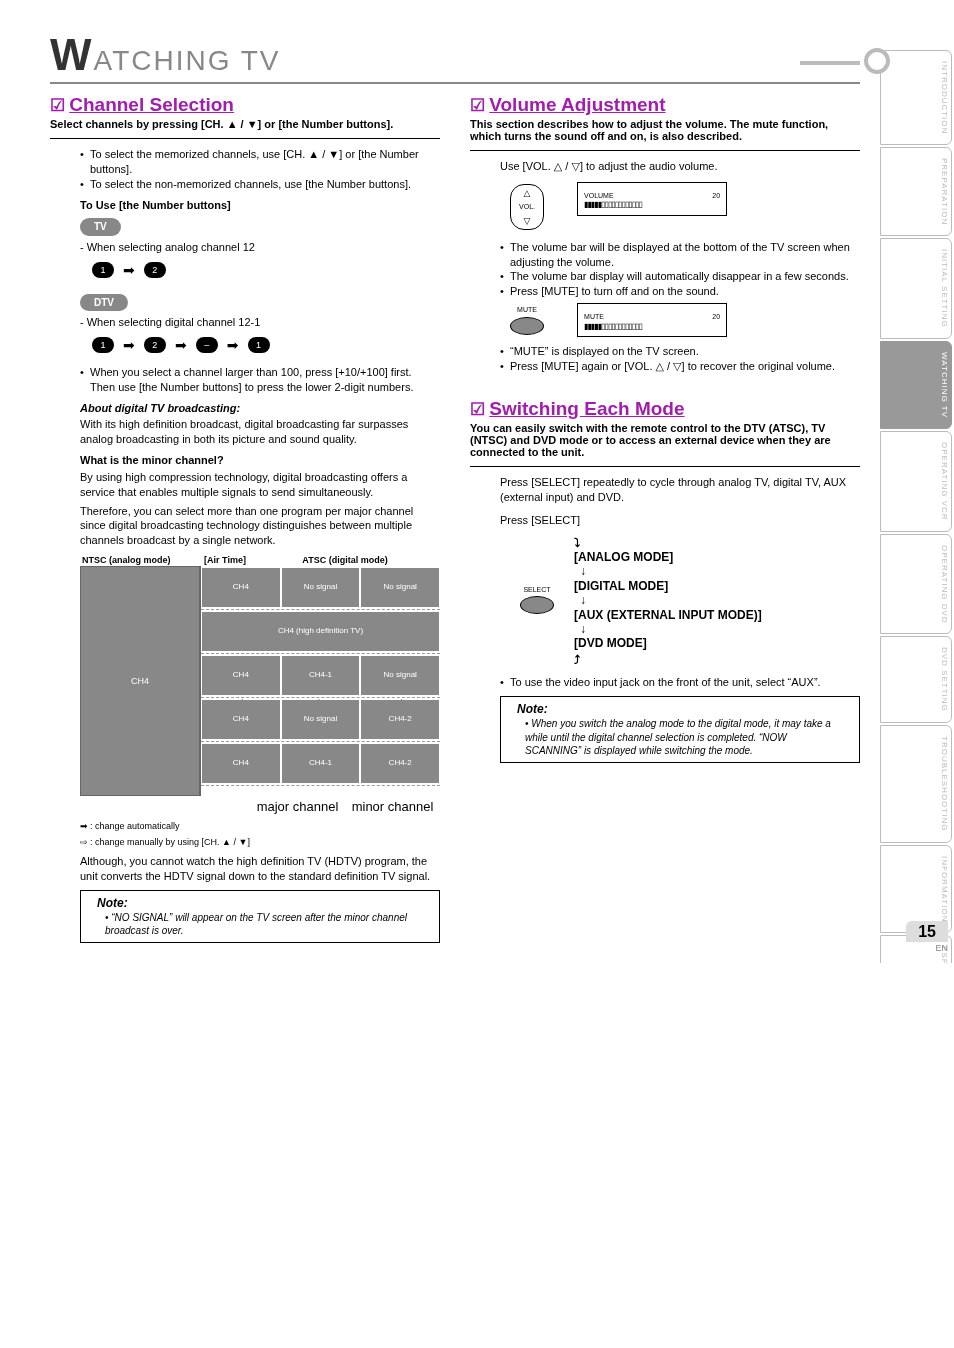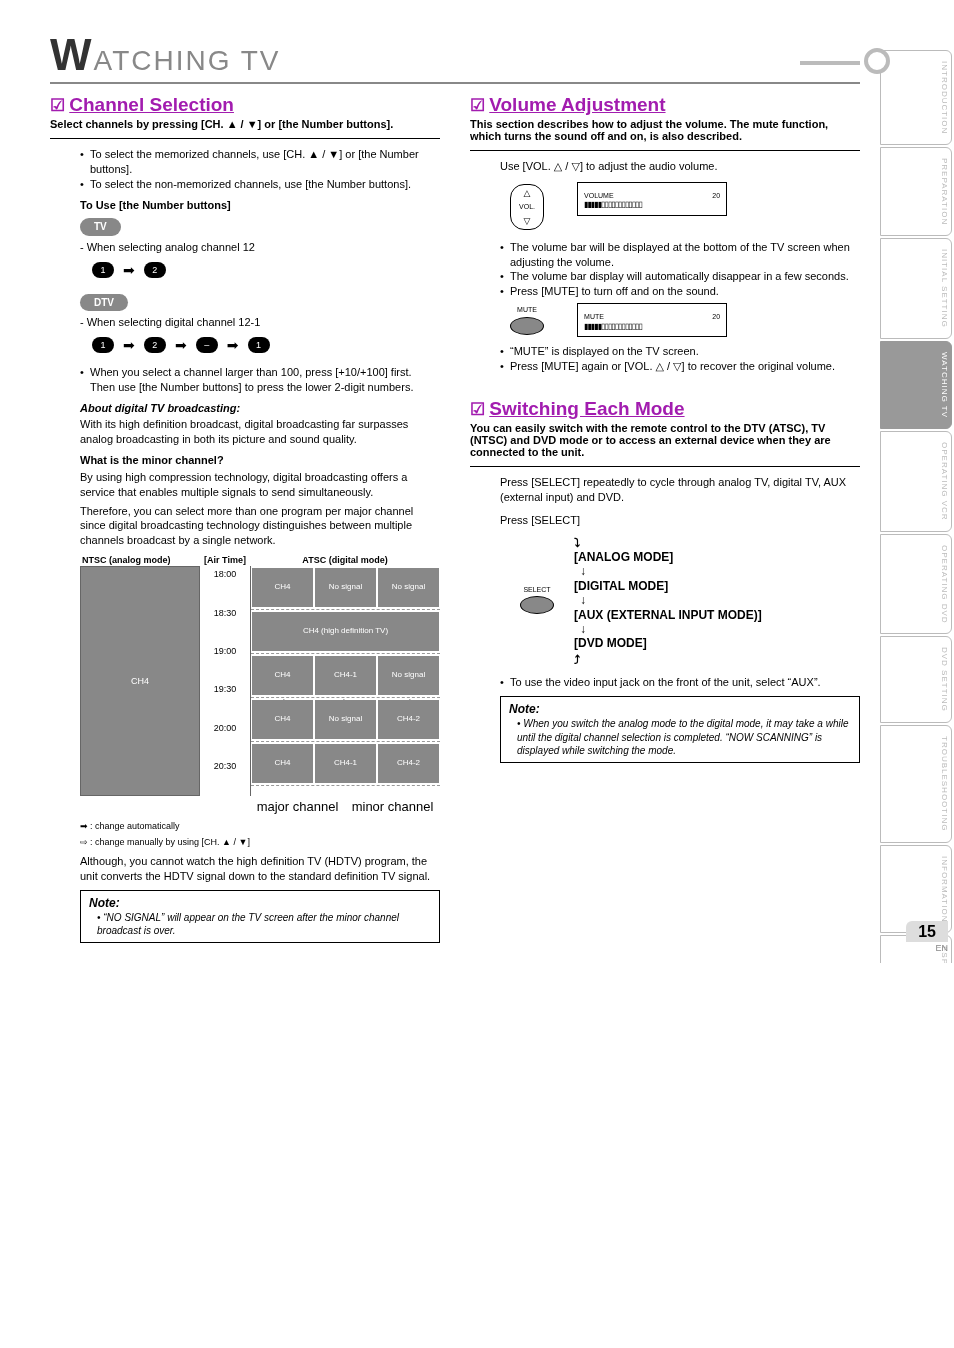--- a/index.html
+++ b/index.html
@@ -88,21 +88,21 @@
     border-radius: 8px;
     align-items: center;
     justify-content: center;
     font-size: 9px;
     vertical-align: middle;
   }
   .arrow-right { display:inline-block; vertical-align:middle; margin:0 6px; font-size:14px;}
   .sub-h { font-weight: bold; margin: 6px 0 2px 0; }
   .note-box {
     border: 1px solid #000;
-    padding: 4px 8px;
+    padding: 4px 16px;
     margin-top: 6px;
     font-size: 10px;
   }
   .note-box .note-title { font-weight: bold; font-style: italic; font-size: 12px; }
   .note-box .note-text { font-style: italic; padding-left:8px; }
   
   .side-tabs {
     position: absolute;
     right: 2px;
     top: 50px;
@@ -274,28 +274,20 @@
 
         
         <div class="sched-wrap">
           <div class="sched-head-row">
             <div class="c1">NTSC (analog mode)</div>
             <div class="c2">[Air Time]</div>
             <div class="c3">ATSC (digital mode)</div>
           </div>
           <div class="sched-body">
             <div class="sched-left">CH4</div>
-            <div class="sched-times">
-              <div>18:00</div>
-              <div>18:30</div>
-              <div>19:00</div>
-              <div>19:30</div>
-              <div>20:00</div>
-              <div>20:30</div>
-            </div>
             <div class="sched-grid">
               <div class="sched-row">
                 <div class="sched-cell">CH4</div>
                 <div class="sched-cell">No signal</div>
                 <div class="sched-cell">No signal</div>
               </div>
               <div class="sched-row">
                 <div class="sched-cell wide" style="flex:3">CH4 (high definition TV)</div>
               </div>
               <div class="sched-row">

